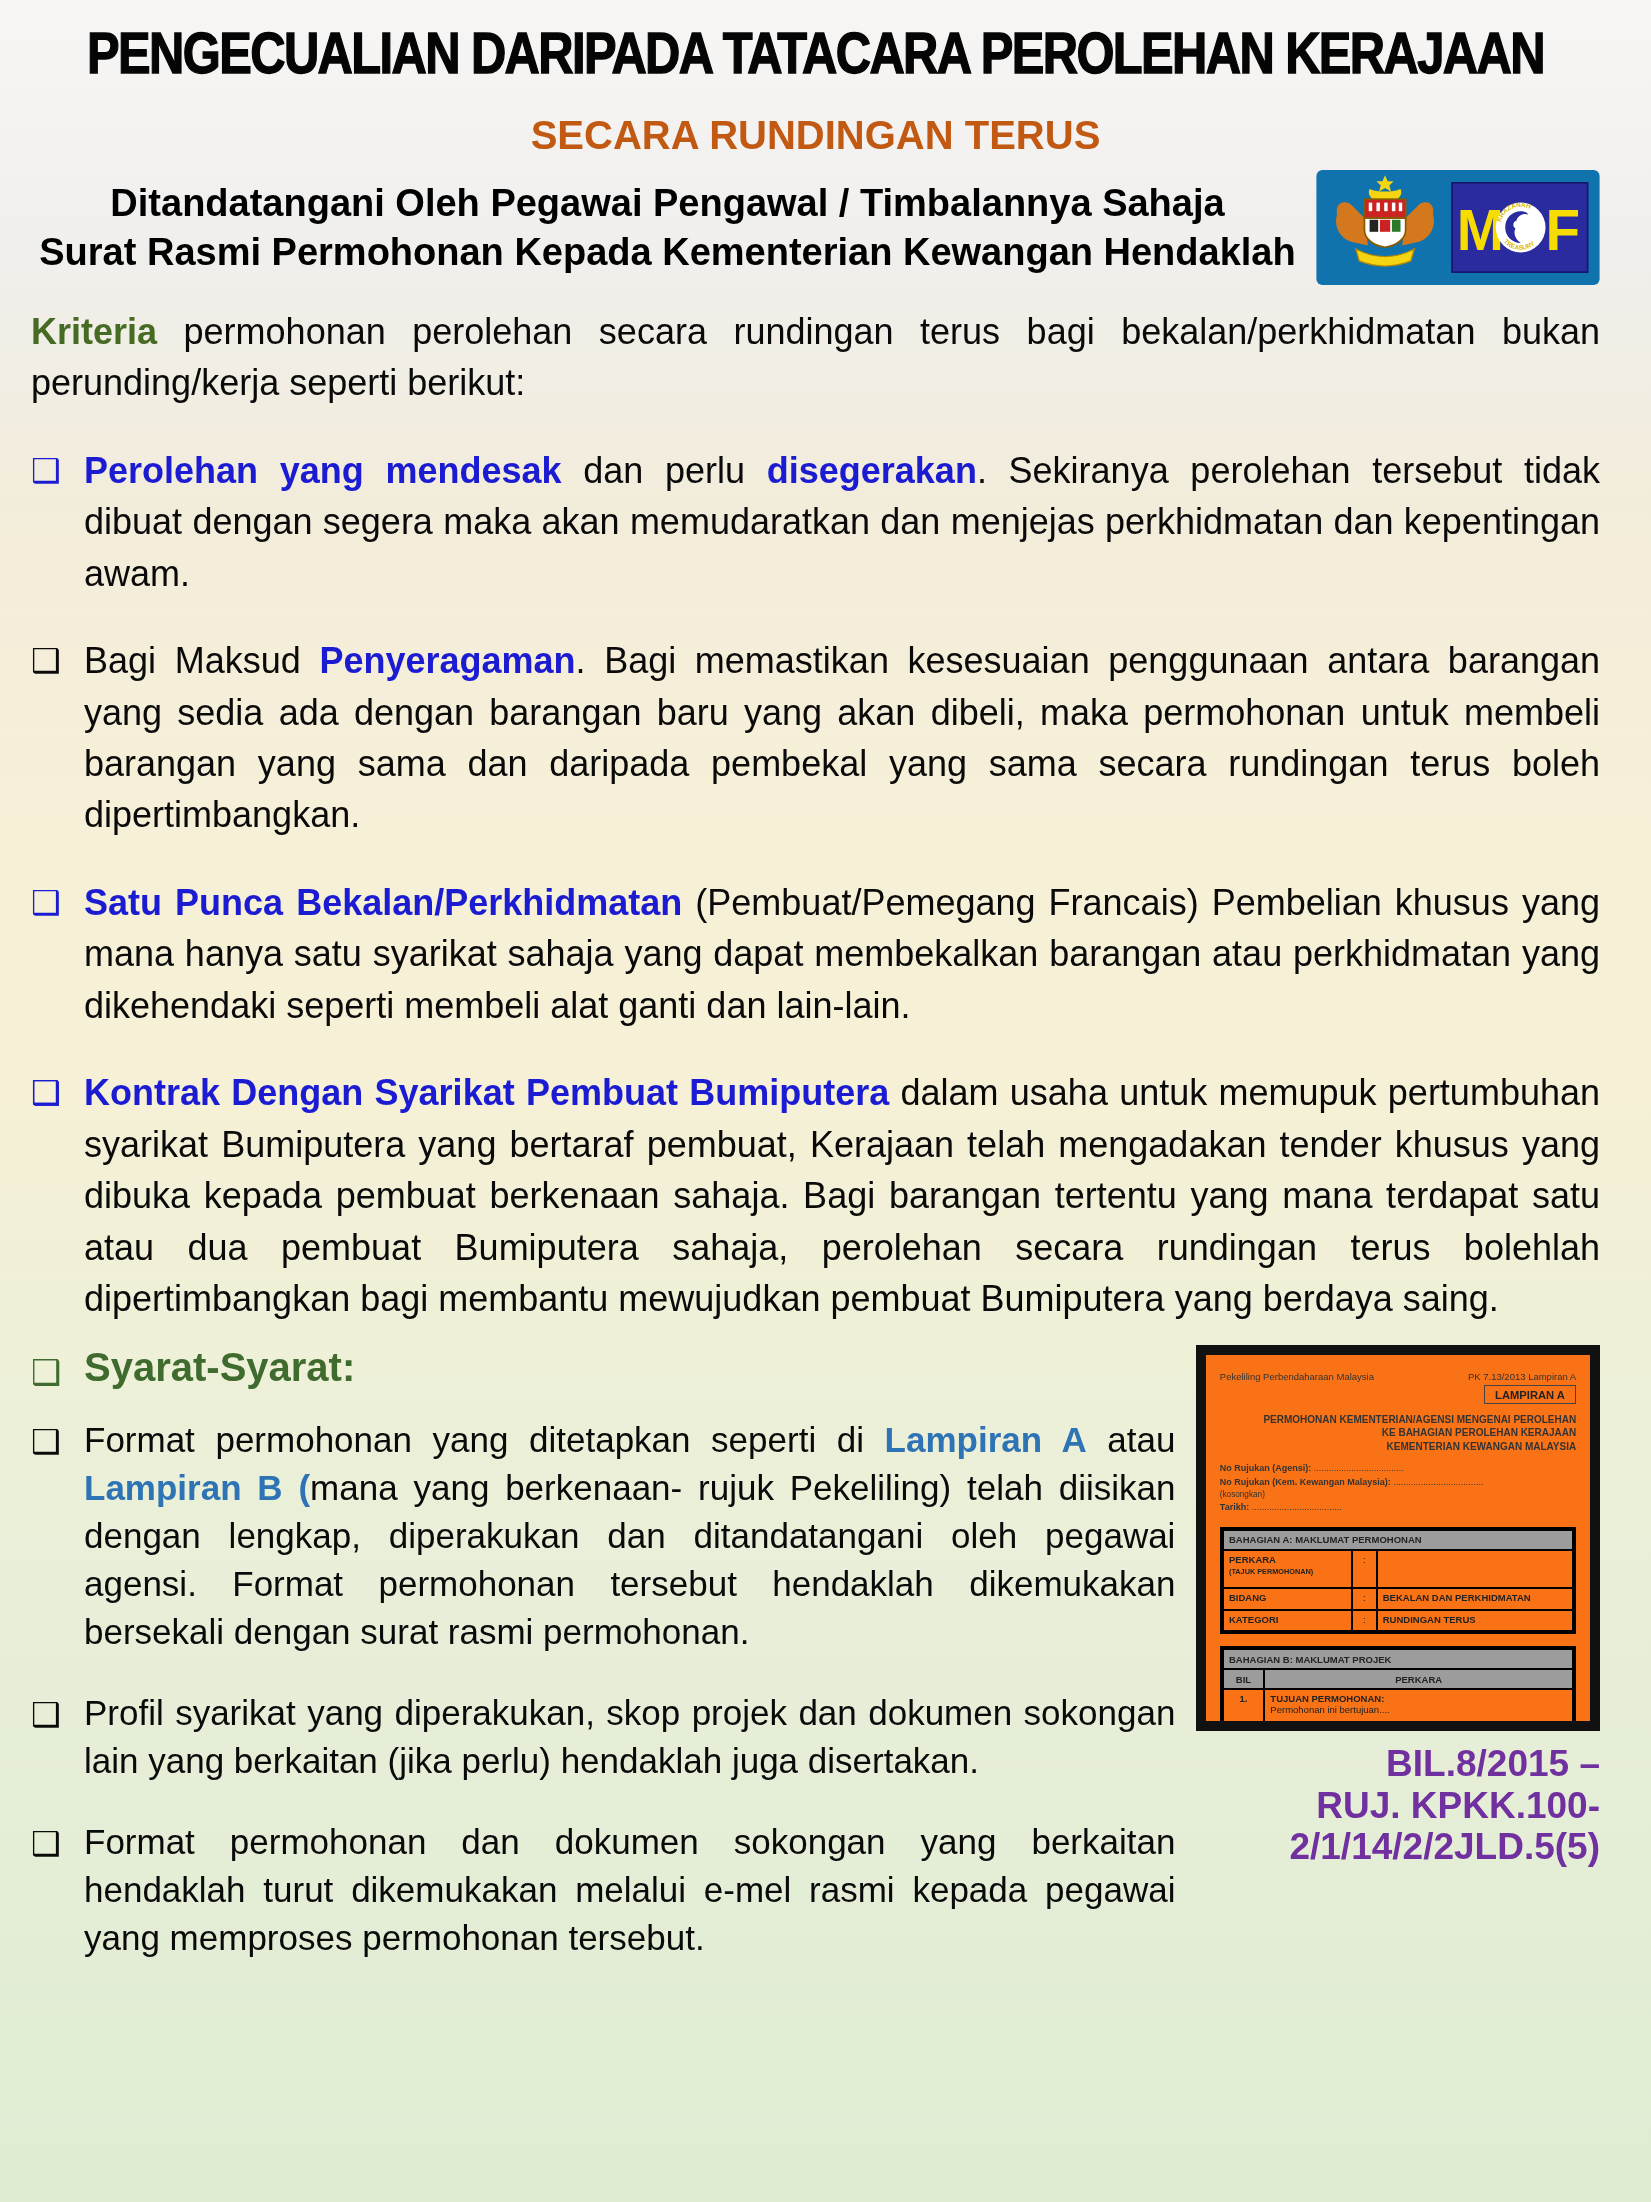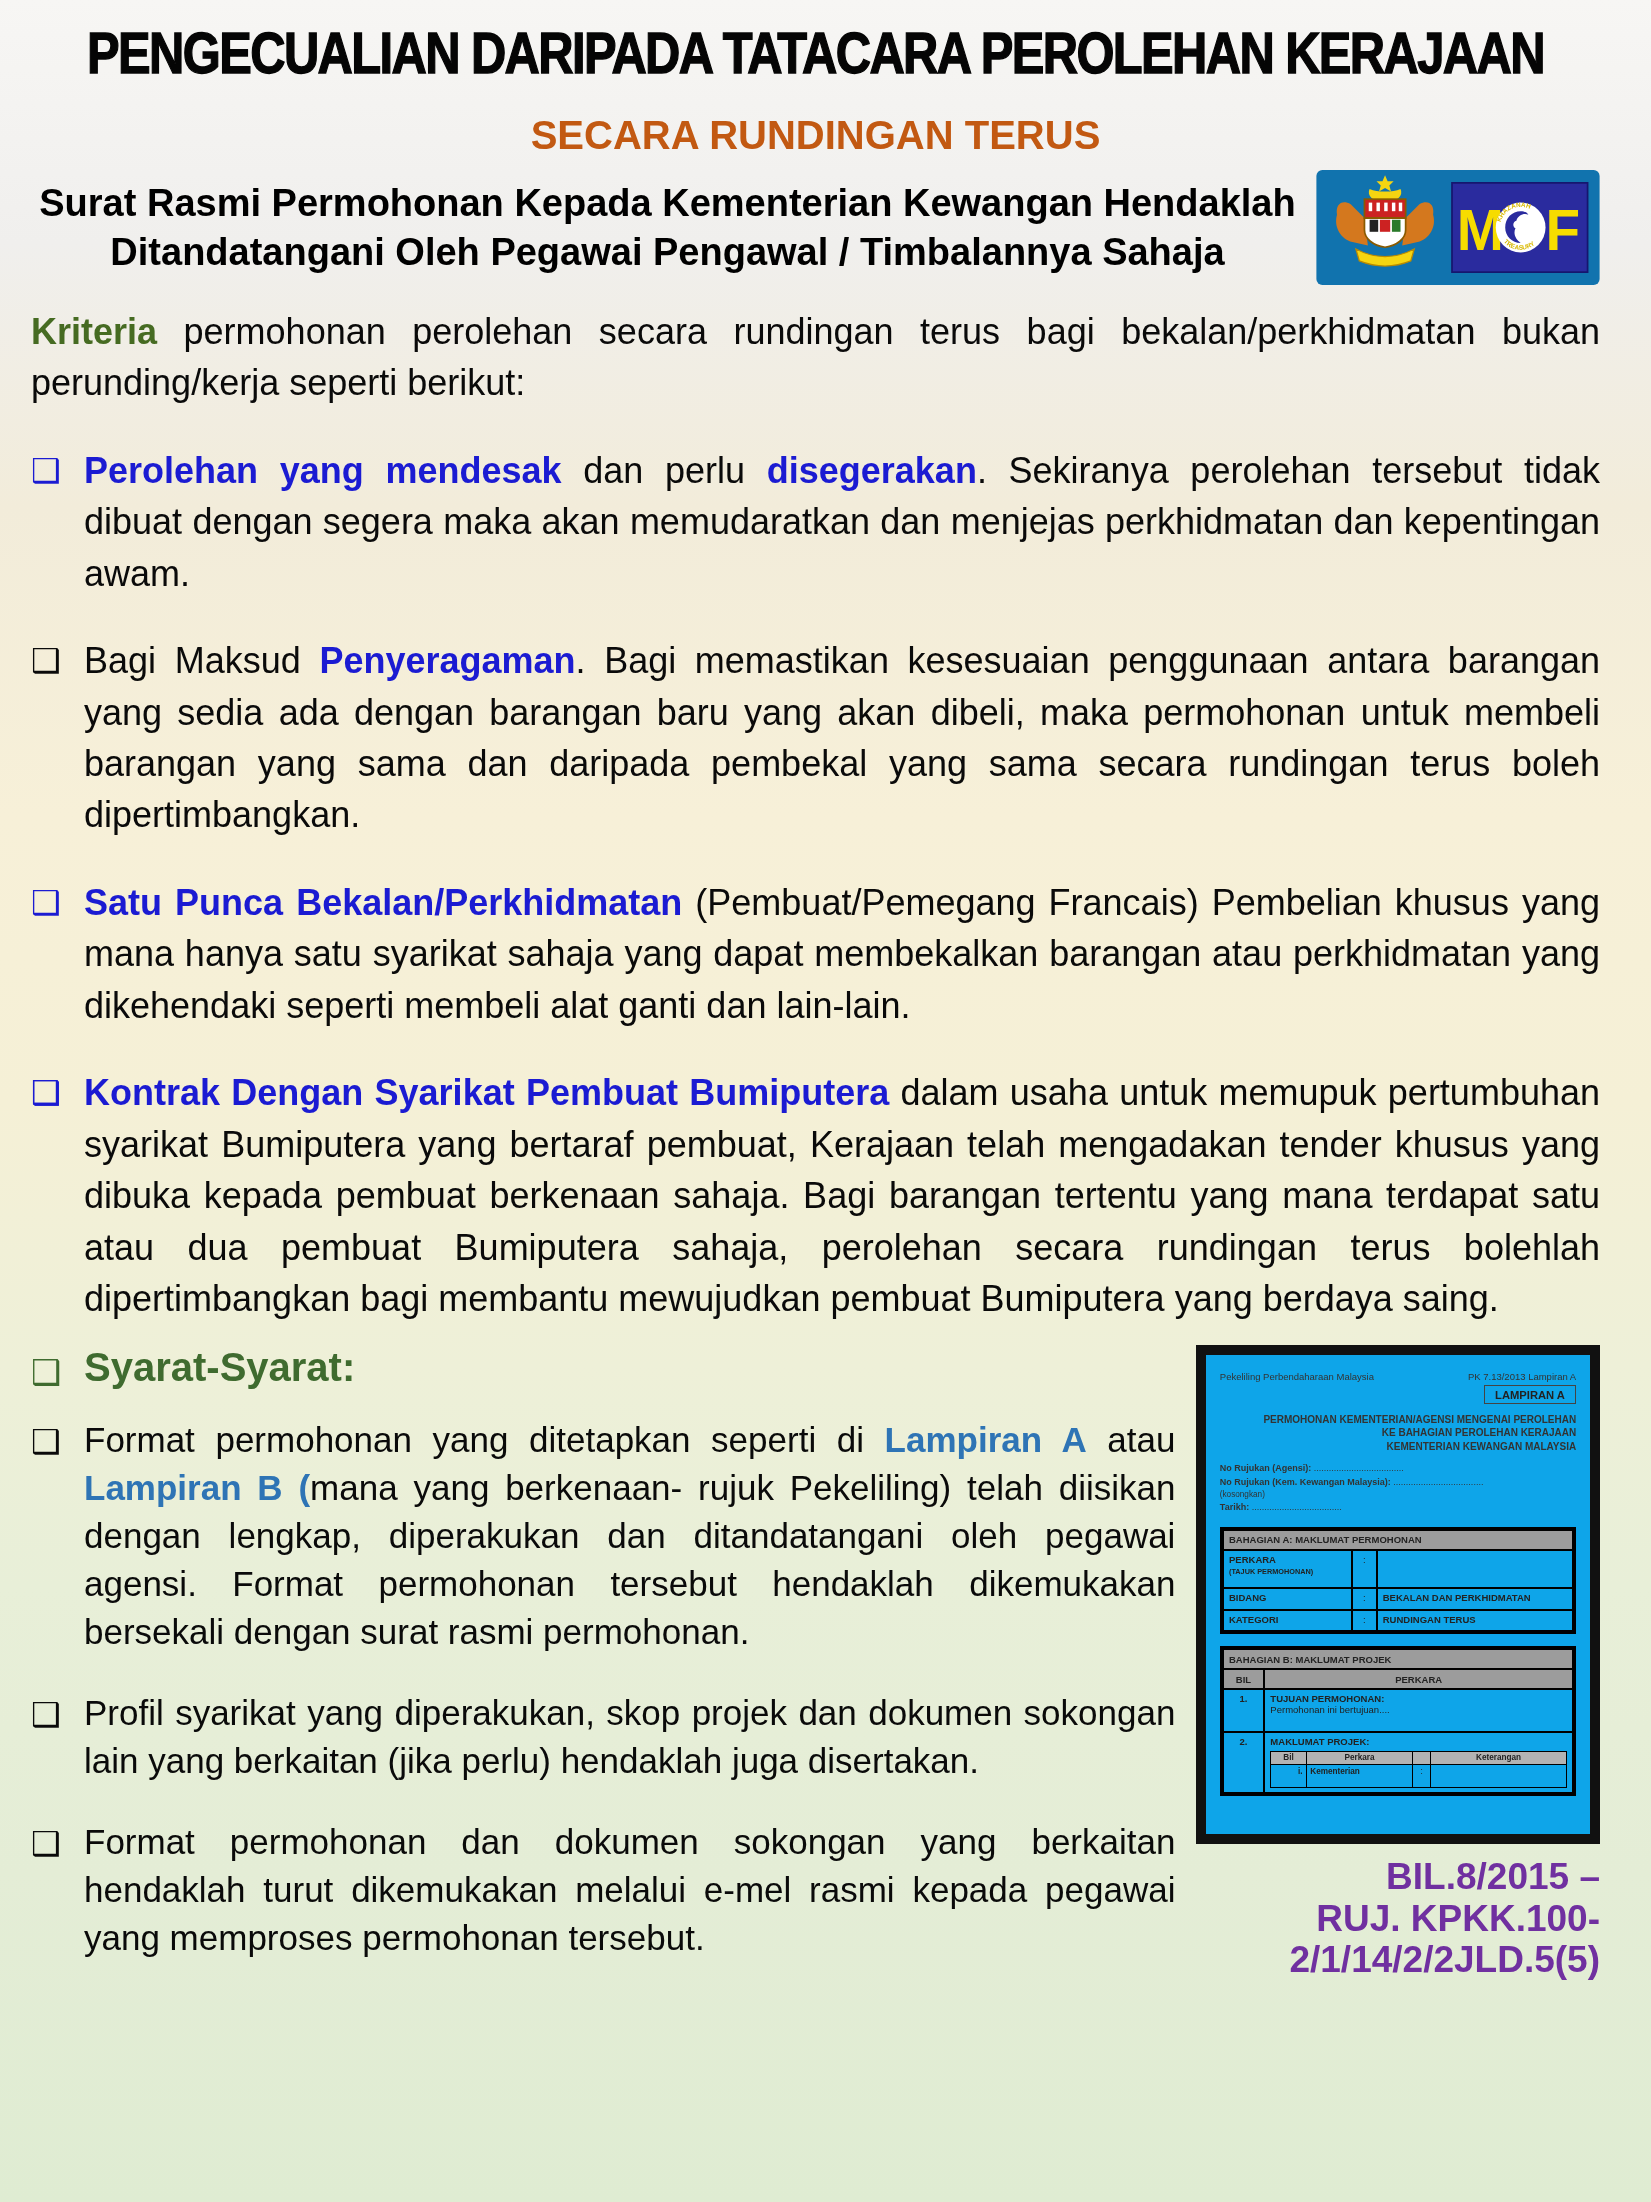--- a/index.html
+++ b/index.html
@@ -44,21 +44,21 @@
   .bottom{display:flex;gap:20.6px;margin-top:20.6px;align-items:flex-start}
   .bottom-left{flex:1;min-width:0}
   .bottom-right{width:404px;flex:0 0 auto}
   .syarat-head{position:relative;padding-left:53px;font-size:40px;font-weight:700;color:#3f6b2f;margin-top:0}
   .syarat-head .marker{color:#3f6b2f;font-size:34px;top:0.9px}
   .bottom-left .bullet{font-size:35px;line-height:1.37;margin-top:33px}
   .bottom-left .bullet:first-of-type{margin-top:26px}
 
   
   .form-frame{
-    border:10.3px solid #111;background:#0ea5e9;height:499px;box-sizing:border-box;
+    border:10.3px solid #111;background:#f97316;height:386px;box-sizing:border-box;
     padding:15.5px 13.8px;overflow:hidden;color:#222;
   }
   .f-row{display:flex;justify-content:space-between;font-size:9.5px;color:#333}
   .f-badge-wrap{text-align:right;margin-top:3.4px}
   .f-badge{display:inline-block;border:1.7px solid #444;padding:2.6px 10.3px;font-weight:700;font-size:11.2px;color:#222}
   .f-title{text-align:right;font-weight:700;font-size:10px;line-height:1.35;margin-top:8.6px;color:#333}
   .f-refs{margin-top:8.6px;font-size:9px;color:#333;line-height:1.5}
   .f-refs b{font-weight:700}
   .f-note{font-size:8.2px;padding-right:29px}
   .ftab{width:100%;border-collapse:collapse;border:4.3px solid #000;margin-top:12px}
@@ -85,22 +85,22 @@
 <div class="page">
 
   <h1 class="title">PENGECUALIAN DARIPADA TATACARA PEROLEHAN KERAJAAN</h1>
 
   <div class="subtitle">
     <div>SECARA RUNDINGAN TERUS</div>
   </div>
 
   <div class="banner">
     <div class="banner-text">
+      <div>Ditandatangani Oleh Pegawai Pengawal / Timbalannya Sahaja</div>
       <div>Surat Rasmi Permohonan Kepada Kementerian Kewangan Hendaklah</div>
-      <div>Ditandatangani Oleh Pegawai Pengawal / Timbalannya Sahaja</div>
     </div>
     <div class="logo-box">
       <svg viewBox="0 0 330 134" width="284" height="115">
         <rect x="0" y="0" width="330" height="134" rx="7" fill="#1173ae"></rect>
 
         <g>
           <polygon points="80,6 83,13 90,13 85,18 87,25 80,21 73,25 75,18 70,13 77,13" fill="#f5d511"></polygon>
           <path d="M62 22 a19 12 0 1 0 36 0 a24 9 0 0 1 -36 0 Z" fill="#f5d511"></path>
           <path d="M40 40 C30 34 22 40 24 52 C20 66 28 80 42 84 L60 88 L56 56 Z" fill="#d4781e"></path>
           <path d="M120 40 C130 34 138 40 136 52 C140 66 132 80 118 84 L100 88 L104 56 Z" fill="#d4781e"></path>

